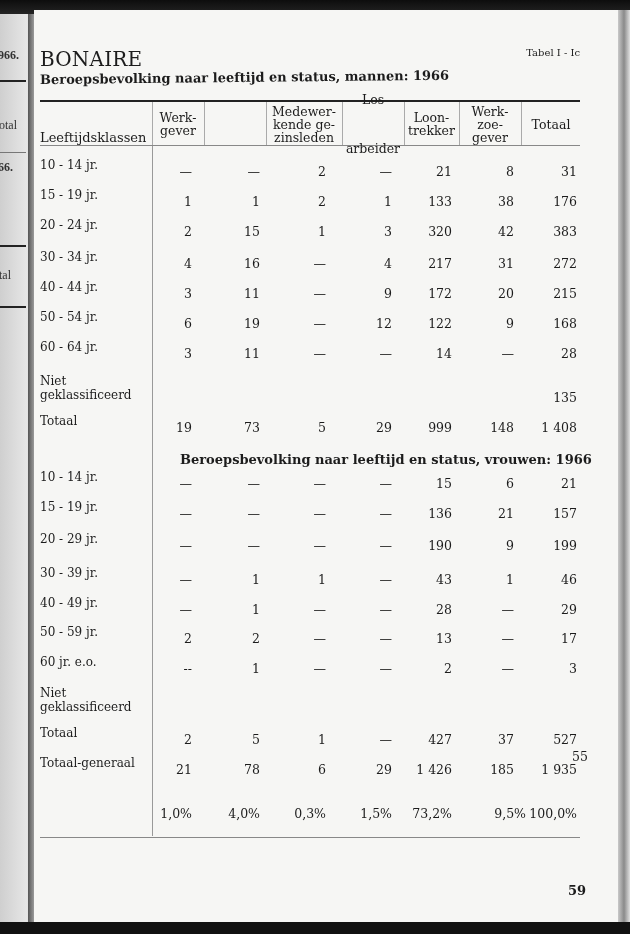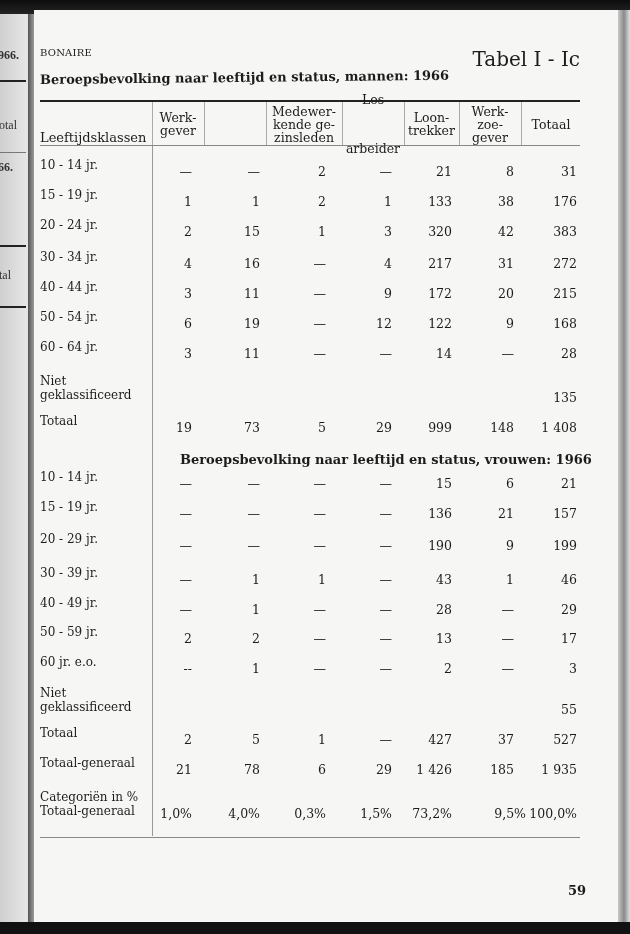--- a/index.html
+++ b/index.html
@@ -11,22 +11,22 @@
 
     .facing-page { position: absolute; left: 0; top: 14px; width: 44px; height: 910px; background: linear-gradient(90deg, #cfcfcf, #e6e6e6 60%, #bdbdbd); overflow: hidden; }
     .facing-page .frag { position: absolute; left: 0; font-family: "Liberation Serif", serif; font-size: 12px; color: #333; white-space: nowrap; }
     .facing-page .rule { position: absolute; left: 0; width: 26px; height: 2px; background: #222; }
     .facing-page .rule.thin { height: 1px; background: #777; }
     .spine { position: absolute; left: 28px; top: 14px; width: 6px; height: 910px; background: linear-gradient(90deg, #555, #9a9a9a); }
 
     .page { position: absolute; left: 34px; top: 10px; width: 584px; height: 912px; background: #f6f6f4; }
     .right-edge { position: absolute; left: 618px; top: 10px; width: 12px; height: 912px; background: linear-gradient(90deg, #c9c9c9, #8a8a8a 50%, #e0e0e0); }
 
-    .hdr-left { position: absolute; left: 6px; top: 37px; font-size: 10px; letter-spacing: 0.2px; }
-    .hdr-right { position: absolute; right: 38px; top: 37px; font-size: 20px; }
+    .hdr-left { position: absolute; left: 6px; top: 37px; font-size: 20px; letter-spacing: 0.2px; }
+    .hdr-right { position: absolute; right: 38px; top: 37px; font-size: 10px; }
     .title { position: absolute; left: 6px; top: 62px; font-size: 13px; font-weight: bold; transform: rotate(-0.6deg); transform-origin: left; }
 
     .rule-top { position: absolute; left: 6px; top: 90px; width: 540px; height: 2px; background: #222; }
     .rule-head-bottom { position: absolute; left: 6px; top: 135px; width: 540px; height: 1px; background: #888; }
     .rule-bottom { position: absolute; left: 6px; top: 827px; width: 540px; height: 1px; background: #888; }
     .vline { position: absolute; width: 1px; background: #aaa; }
 
     .col-head { position: absolute; top: 94px; height: 40px; font-size: 12.5px; line-height: 13px; text-align: center; display: flex; align-items: center; justify-content: center; flex-direction: column; }
     .col-head.first { justify-content: flex-end; align-items: flex-start; text-align: left; font-size: 13px; }
 
@@ -267,21 +267,21 @@
         <span class="cell" style="right: 41px;">3</span>
       </div>
       <div class="row" style="top: 686px;">
         <span class="label two">Niet geklassificeerd</span>
         <span class="cell" style="right: 426px;"></span>
         <span class="cell" style="right: 358px;"></span>
         <span class="cell" style="right: 292px;"></span>
         <span class="cell" style="right: 226px;"></span>
         <span class="cell" style="right: 166px;"></span>
         <span class="cell" style="right: 104px;"></span>
-        <span class="cell" style="right: 41px;">55</span>
+        <span class="cell" style="right: 30px; margin-top: 47px;">55</span>
       </div>
       <div class="row" style="top: 716px;">
         <span class="label">Totaal</span>
         <span class="cell" style="right: 426px;">2</span>
         <span class="cell" style="right: 358px;">5</span>
         <span class="cell" style="right: 292px;">1</span>
         <span class="cell" style="right: 226px;">—</span>
         <span class="cell" style="right: 166px;">427</span>
         <span class="cell" style="right: 104px;">37</span>
         <span class="cell" style="right: 41px;">527</span>
@@ -292,21 +292,20 @@
         <span class="label">Totaal-generaal</span>
         <span class="cell" style="right: 426px;">21</span>
         <span class="cell" style="right: 358px;">78</span>
         <span class="cell" style="right: 292px;">6</span>
         <span class="cell" style="right: 226px;">29</span>
         <span class="cell" style="right: 166px;">1 426</span>
         <span class="cell" style="right: 104px;">185</span>
         <span class="cell" style="right: 41px;">1 935</span>
       </div>
       <div class="row" style="top: 790px;">
-        <span class="label two">Categoriën in % Totaal-generaal</span>
         <span class="cell" style="right: 426px;">1,0%</span>
         <span class="cell" style="right: 358px;">4,0%</span>
         <span class="cell" style="right: 292px;">0,3%</span>
         <span class="cell" style="right: 226px;">1,5%</span>
         <span class="cell" style="right: 166px;">73,2%</span>
         <span class="cell" style="right: 92px;">9,5%</span>
         <span class="cell" style="right: 41px;">100,0%</span>
       </div>
     </div>
 

